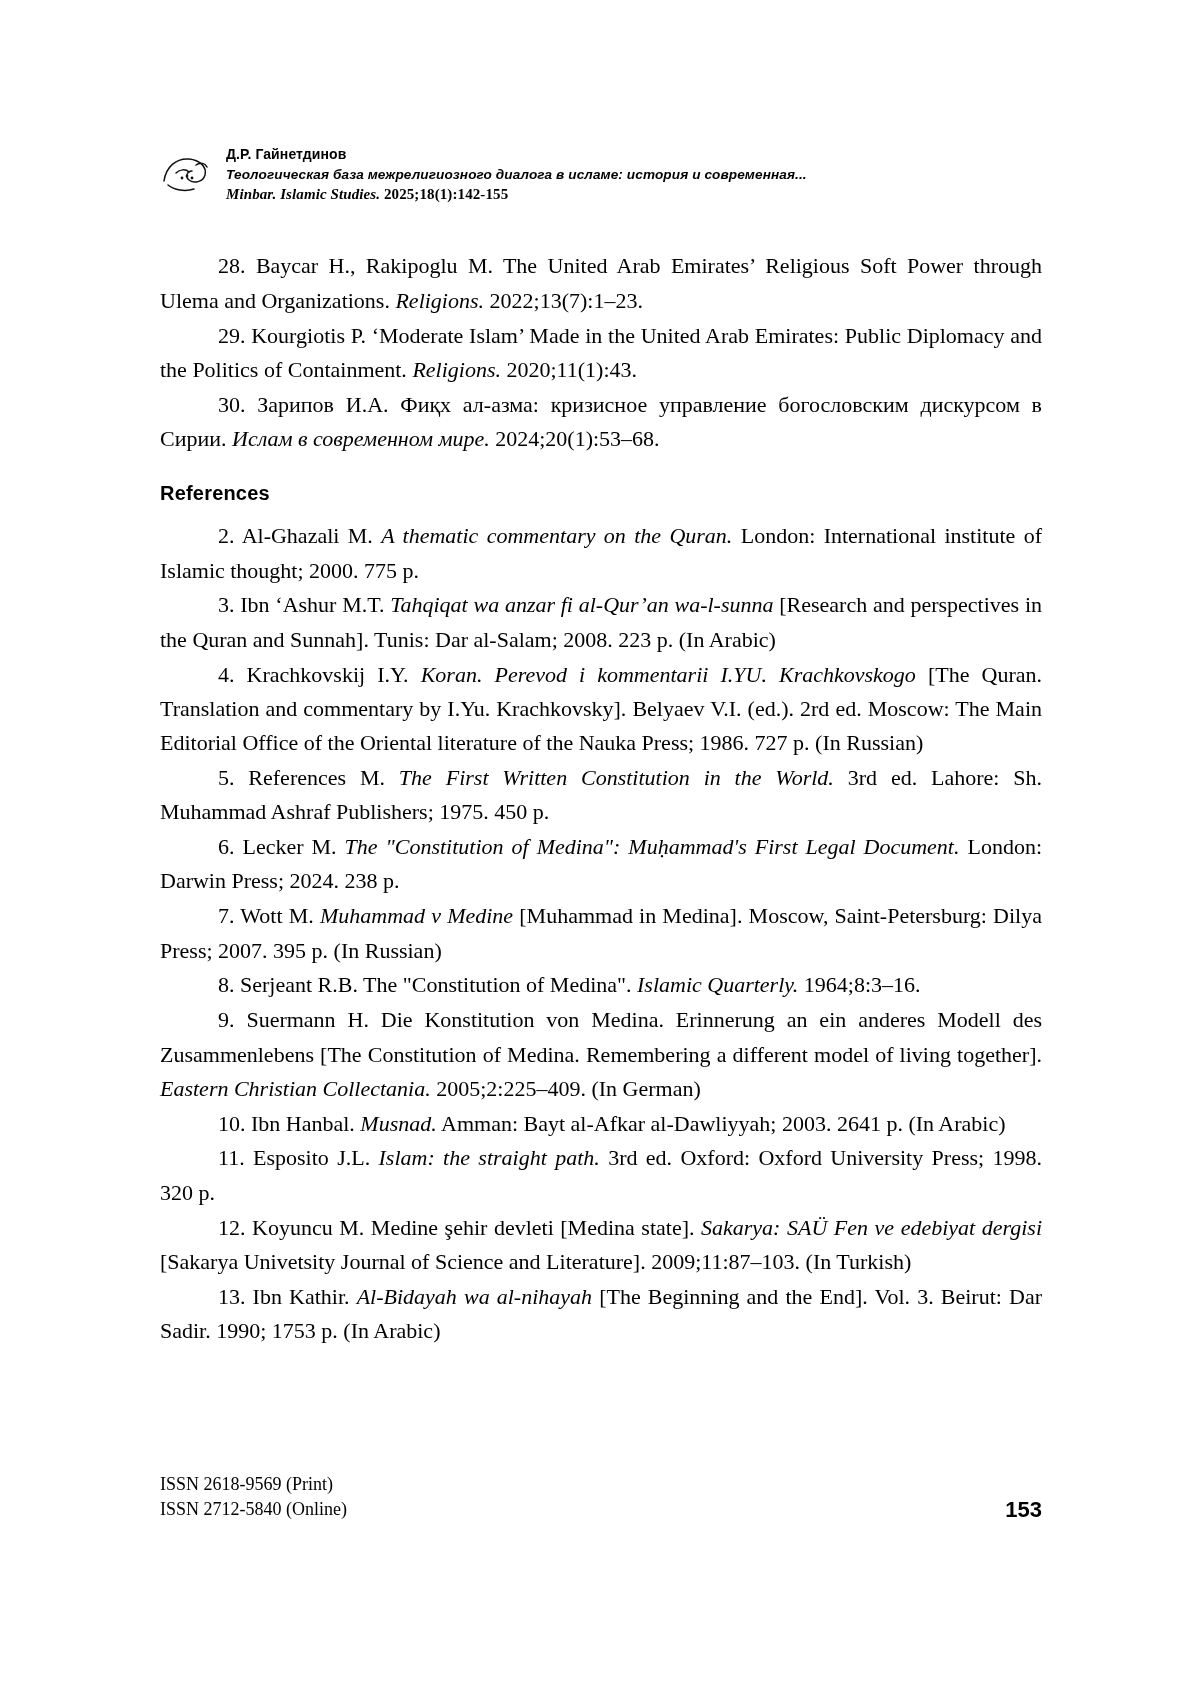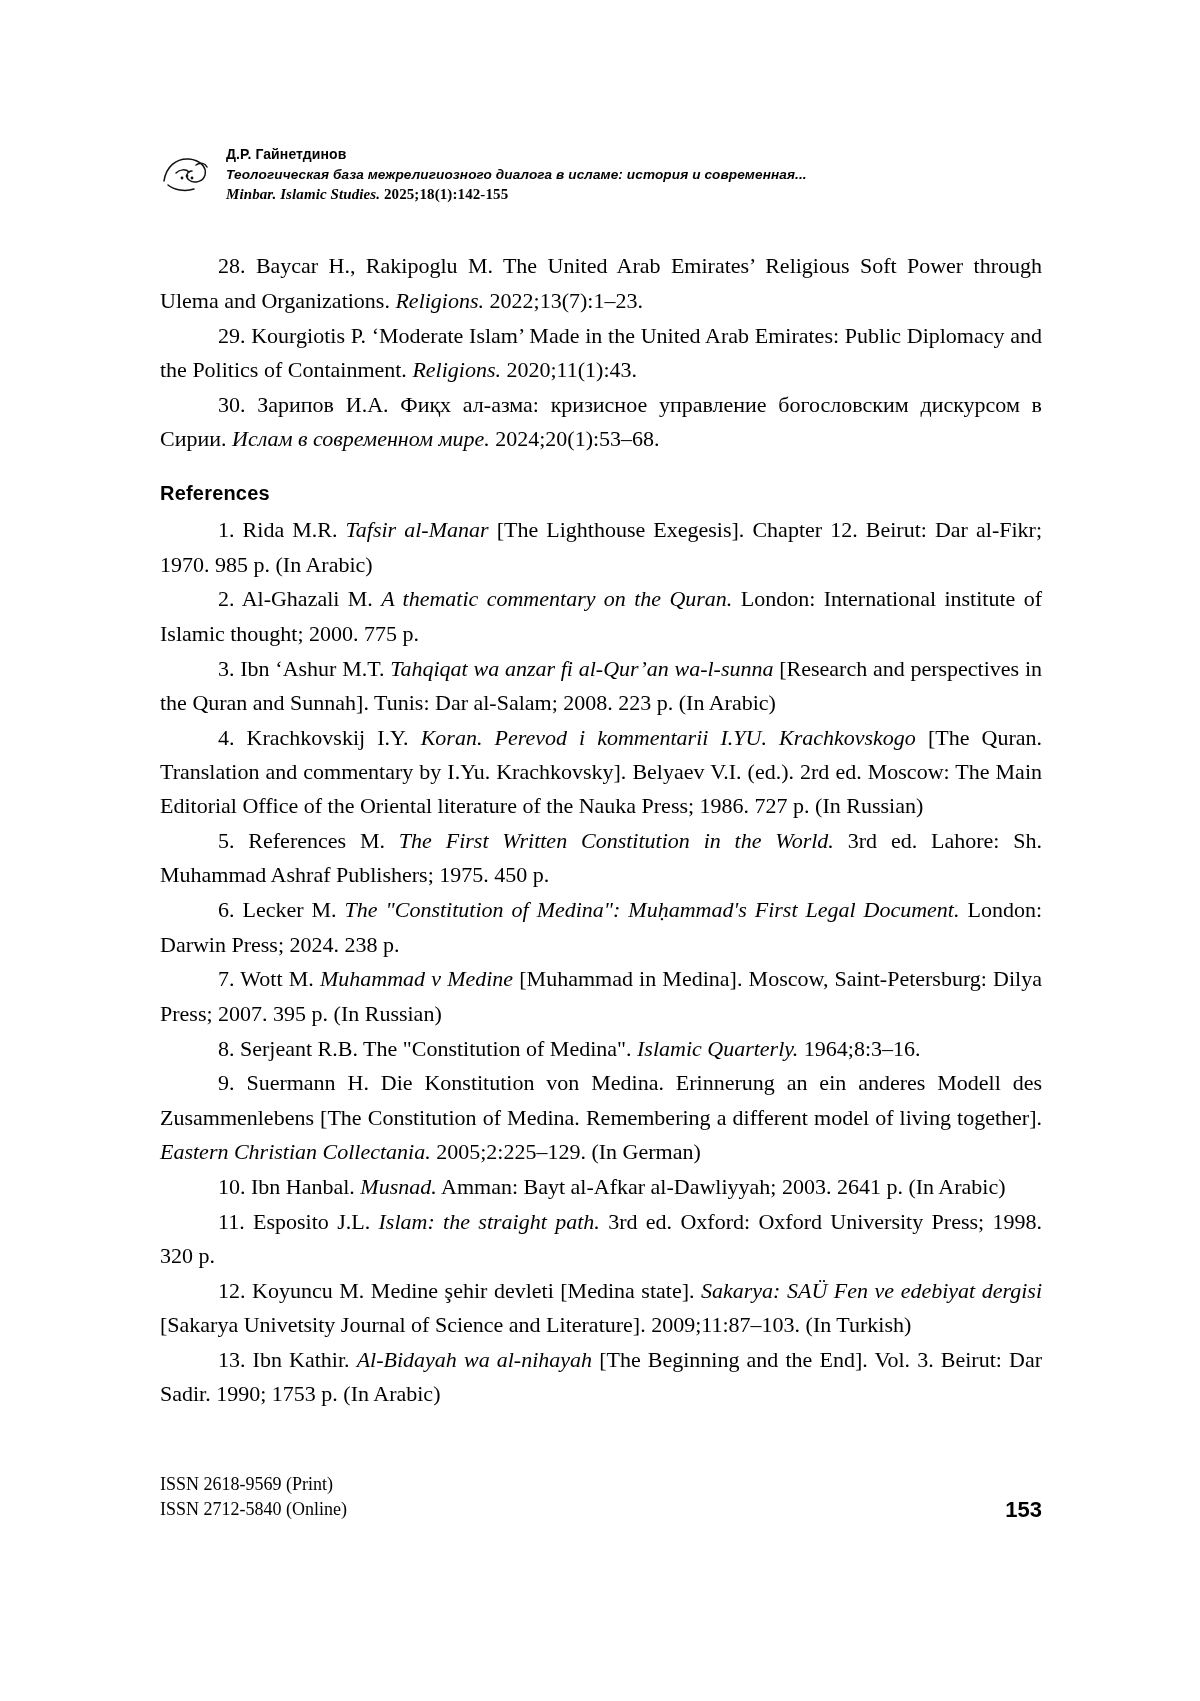--- a/index.html
+++ b/index.html
@@ -65,21 +65,21 @@
     text-align: justify;
     text-indent: 58px;
     hyphens: auto;
   }
   p.ref .ital { font-style: italic; }
 
   h2.section {
     font-family: "Liberation Sans", sans-serif;
     font-size: 20px;
     font-weight: bold;
-    margin: 26px 0 8px 0;
+    margin: 26px 0 14px 0;
     text-indent: 0;
     letter-spacing: 0.2px;
   }
 
   
   .footer {
     position: absolute;
     left: 160px;
     bottom: 178px;
     width: 882px;
@@ -132,29 +132,28 @@
 
     <div class="ref-list" id="cyr-list">
         <p class="ref"><span>28. </span><span>Baycar H., Rakipoglu M. The United Arab Emirates’ Religious Soft Power through Ulema and Organizations. </span><span class="ital">Religions.</span><span> 2022;13(7):1–23.</span></p>
         <p class="ref"><span>29. </span><span>Kourgiotis P. ‘Moderate Islam’ Made in the United Arab Emirates: Public Diplomacy and the Politics of Containment. </span><span class="ital">Religions.</span><span> 2020;11(1):43.</span></p>
         <p class="ref"><span>30. </span><span>Зарипов И.А. Фиқх ал-азма: кризисное управление богословским дискурсом в Сирии. </span><span class="ital">Ислам в современном мире.</span><span> 2024;20(1):53–68.</span></p>
       </div>
 
     <h2 class="section">References</h2>
 
     <div class="ref-list" id="ref-list">
-        <p class="ref"><span>1. </span><span>Rida M.R. </span><span class="ital">Tafsir al-Manar</span><span> [The Lighthouse Exegesis]. Chapter 12. Beirut: Dar al-Fikr; 1970. 985 p. (In Arabic)</span></p>
         <p class="ref"><span>2. </span><span>Al-Ghazali M. </span><span class="ital">A thematic commentary on the Quran.</span><span> London: International institute of Islamic thought; 2000. 775 p.</span></p>
         <p class="ref"><span>3. </span><span>Ibn ‘Ashur M.T. </span><span class="ital">Tahqiqat wa anzar fi al-Qur’an wa-l-sunna</span><span> [Research and perspectives in the Quran and Sunnah]. Tunis: Dar al-Salam; 2008. 223 p. (In Arabic)</span></p>
         <p class="ref"><span>4. </span><span>Krachkovskij I.Y. </span><span class="ital">Koran. Perevod i kommentarii I.YU. Krachkovskogo</span><span> [The Quran. Translation and commentary by I.Yu. Krachkovsky]. Belyaev V.I. (ed.). 2rd ed. Moscow: The Main Editorial Office of the Oriental literature of the Nauka Press; 1986. 727 p. (In Russian)</span></p>
         <p class="ref"><span>5. </span><span>References M. </span><span class="ital">The First Written Constitution in the World.</span><span> 3rd ed. Lahore: Sh. Muhammad Ashraf Publishers; 1975. 450 p.</span></p>
         <p class="ref"><span>6. </span><span>Lecker M. </span><span class="ital">The "Constitution of Medina": Muḥammad's First Legal Document.</span><span> London: Darwin Press; 2024. 238 p.</span></p>
         <p class="ref"><span>7. </span><span>Wott M. </span><span class="ital">Muhammad v Medine</span><span> [Muhammad in Medina]. Moscow, Saint-Petersburg: Dilya Press; 2007. 395 p. (In Russian)</span></p>
         <p class="ref"><span>8. </span><span>Serjeant R.B. The "Constitution of Medina". </span><span class="ital">Islamic Quarterly.</span><span> 1964;8:3–16.</span></p>
-        <p class="ref"><span>9. </span><span>Suermann H. Die Konstitution von Medina. Erinnerung an ein anderes Modell des Zusammenlebens [The Constitution of Medina. Remembering a different model of living together]. </span><span class="ital">Eastern Christian Collectania.</span><span> 2005;2:225–129. (In German)</span></p>
+        <p class="ref"><span>9. </span><span>Suermann H. Die Konstitution von Medina. Erinnerung an ein anderes Modell des Zusammenlebens [The Constitution of Medina. Remembering a different model of living together]. </span><span class="ital">Eastern Christian Collectania.</span><span> 2005;2:225–409. (In German)</span></p>
         <p class="ref"><span>10. </span><span>Ibn Hanbal. </span><span class="ital">Musnad.</span><span> Amman: Bayt al-Afkar al-Dawliyyah; 2003. 2641 p. (In Arabic)</span></p>
         <p class="ref"><span>11. </span><span>Esposito J.L. </span><span class="ital">Islam: the straight path.</span><span> 3rd ed. Oxford: Oxford University Press; 1998. 320 p.</span></p>
         <p class="ref"><span>12. </span><span>Koyuncu M. Medine şehir devleti [Medina state]. </span><span class="ital">Sakarya: SAÜ Fen ve edebiyat dergisi</span><span> [Sakarya Univetsity Journal of Science and Literature]. 2009;11:87–103. (In Turkish)</span></p>
         <p class="ref"><span>13. </span><span>Ibn Kathir. </span><span class="ital">Al-Bidayah wa al-nihayah</span><span> [The Beginning and the End]. Vol. 3. Beirut: Dar Sadir. 1990; 1753 p. (In Arabic)</span></p>
       </div>
 
   </div>
 
   <div class="footer">
     <div class="footer-issn">

